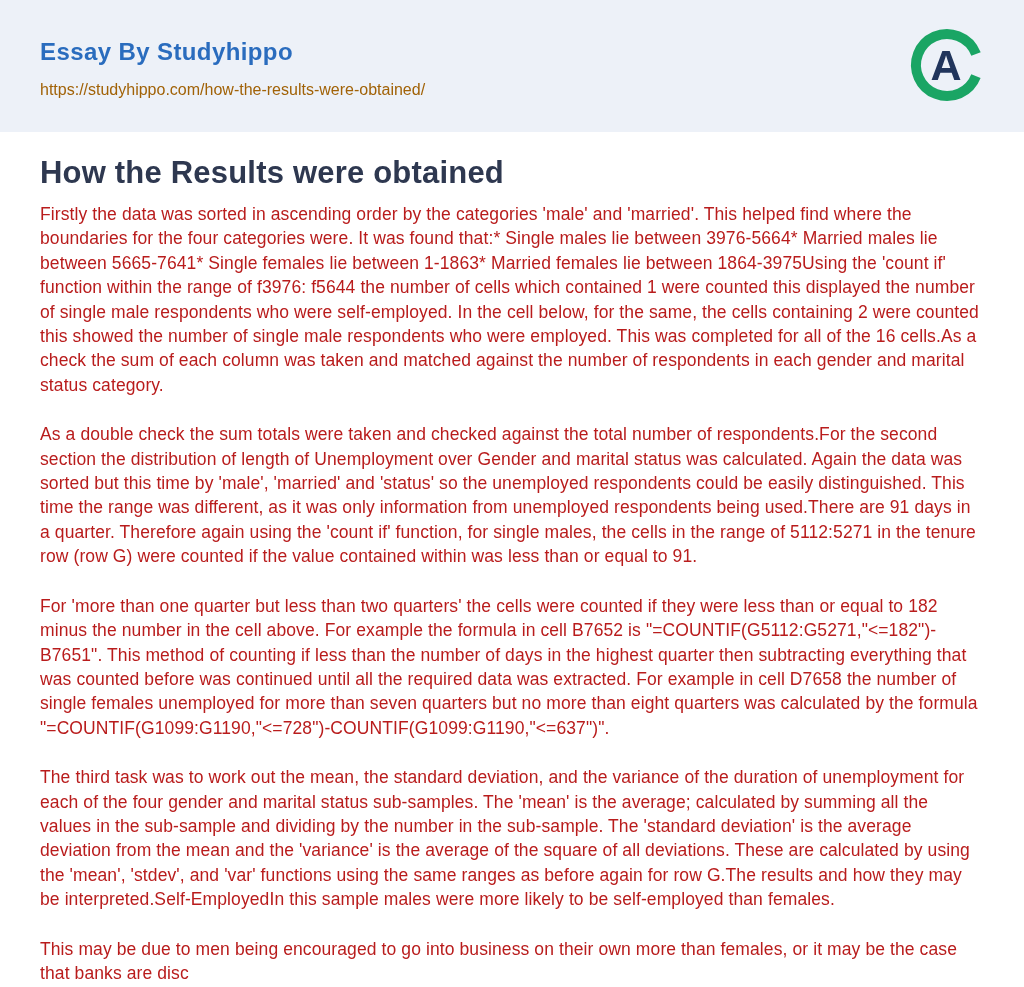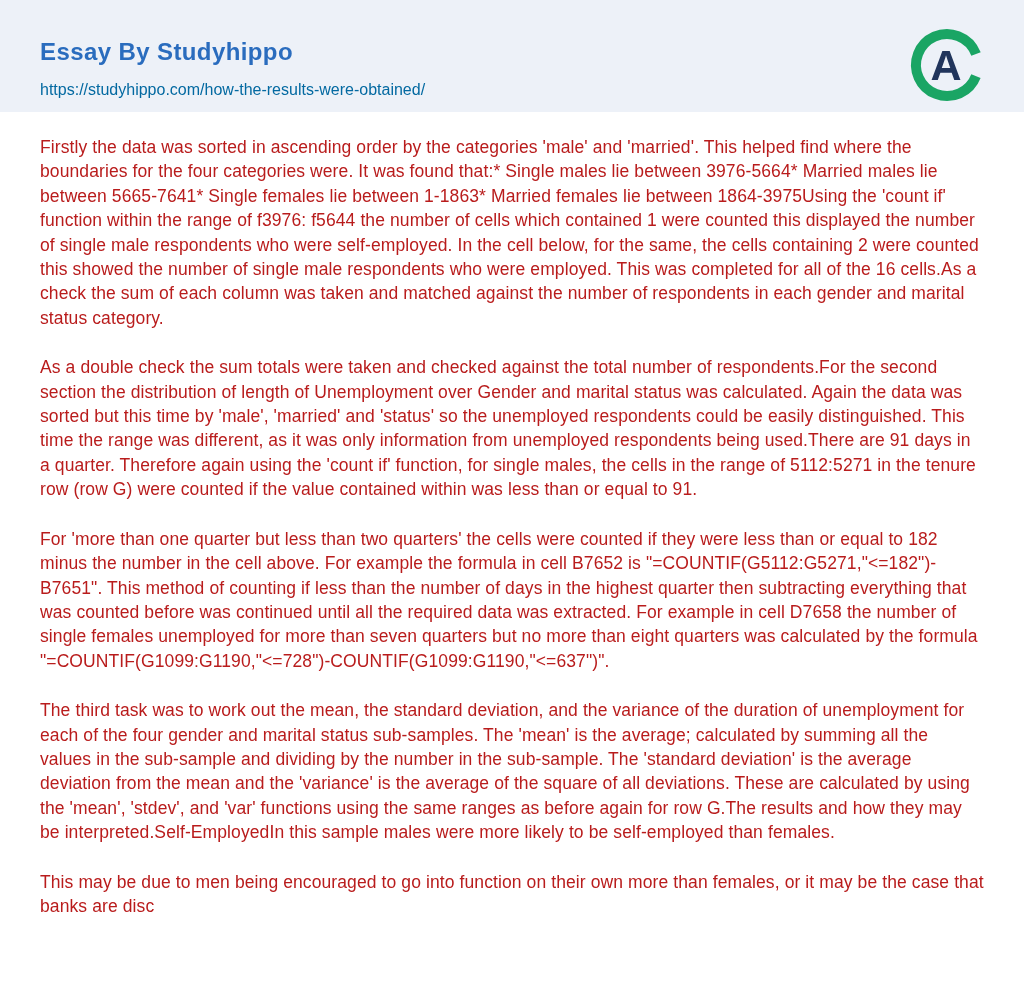--- a/index.html
+++ b/index.html
@@ -6,38 +6,38 @@
   html, body { background: #ffffff; }
   body {
     width: 1024px;
     height: 987px;
     font-family: "Liberation Sans", sans-serif;
     color: #3d4760;
     overflow: hidden;
   }
   .header {
     background: #edf1f8;
-    height: 112px;
+    height: 132px;
     padding: 34px 38px 0 40px;
     display: flex;
     justify-content: space-between;
     align-items: flex-start;
   }
   .header-text { padding-top: 6px; }
   .byline {
     color: #2a6cbe;
     font-size: 24px;
     font-weight: bold;
     letter-spacing: 0.4px;
     line-height: 1;
   }
   .url {
     display: inline-block;
     margin-top: 18px;
-    color: #0369a1;
+    color: #a16207;
     font-size: 16px;
     text-decoration: none;
     line-height: 1;
     cursor: pointer;
   }
   .logo { width: 78px; height: 78px; margin-top: -8px; flex: 0 0 auto; }
   main { padding: 23px 40px 0 40px; }
   .page-title {
     color: #2e3850;
     font-size: 31px;
@@ -63,18 +63,19 @@
   </div>
   <div class="logo">
     <svg width="78" height="78" viewBox="0 0 78 78">
       <circle cx="39" cy="39" r="31" fill="none" stroke="#1aa564" stroke-width="10" stroke-dasharray="172 23" transform="rotate(21 39 39)"></circle>
       <text x="38" y="54" text-anchor="middle" font-size="43" font-weight="bold" font-family="Liberation Sans, sans-serif" fill="#21355c">A</text>
     </svg>
   </div>
 </header>
 
 <main>
+  <h1 class="page-title">How the Results were obtained</h1>
   <p class="para">Firstly the data was sorted in ascending order by the categories 'male' and 'married'. This helped find where the boundaries for the four categories were. It was found that:* Single males lie between 3976-5664* Married males lie between 5665-7641* Single females lie between 1-1863* Married females lie between 1864-3975Using the 'count if' function within the range of f3976: f5644 the number of cells which contained 1 were counted this displayed the number of single male respondents who were self-employed. In the cell below, for the same, the cells containing 2 were counted this showed the number of single male respondents who were employed. This was completed for all of the 16 cells.As a check the sum of each column was taken and matched against the number of respondents in each gender and marital status category.</p>
   <p class="para">As a double check the sum totals were taken and checked against the total number of respondents.For the second section the distribution of length of Unemployment over Gender and marital status was calculated. Again the data was sorted but this time by 'male', 'married' and 'status' so the unemployed respondents could be easily distinguished. This time the range was different, as it was only information from unemployed respondents being used.There are 91 days in a quarter. Therefore again using the 'count if' function, for single males, the cells in the range of 5112:5271 in the tenure row (row G) were counted if the value contained within was less than or equal to 91.</p>
   <p class="para">For 'more than one quarter but less than two quarters' the cells were counted if they were less than or equal to 182 minus the number in the cell above. For example the formula in cell B7652 is "=COUNTIF(G5112:G5271,"&lt;=182")-B7651". This method of counting if less than the number of days in the highest quarter then subtracting everything that was counted before was continued until all the required data was extracted. For example in cell D7658 the number of single females unemployed for more than seven quarters but no more than eight quarters was calculated by the formula "=COUNTIF(G1099:G1190,"&lt;=728")-COUNTIF(G1099:G1190,"&lt;=637")".</p>
   <p class="para">The third task was to work out the mean, the standard deviation, and the variance of the duration of unemployment for each of the four gender and marital status sub-samples. The 'mean' is the average; calculated by summing all the values in the sub-sample and dividing by the number in the sub-sample. The 'standard deviation' is the average deviation from the mean and the 'variance' is the average of the square of all deviations. These are calculated by using the 'mean', 'stdev', and 'var' functions using the same ranges as before again for row G.The results and how they may be interpreted.Self-EmployedIn this sample males were more likely to be self-employed than females.</p>
-  <p class="para">This may be due to men being encouraged to go into function on their own more than females, or it may be the case that banks are disc</p>
+  <p class="para">This may be due to men being encouraged to go into business on their own more than females, or it may be the case that banks are disc</p>
 </main>
 
 </body></html>

